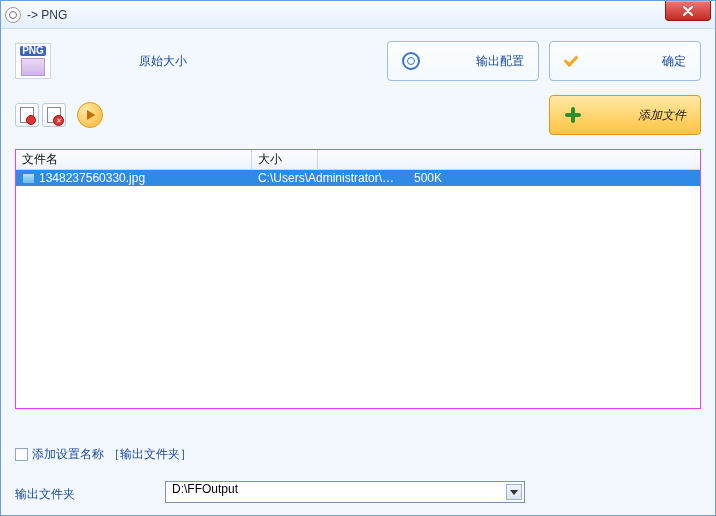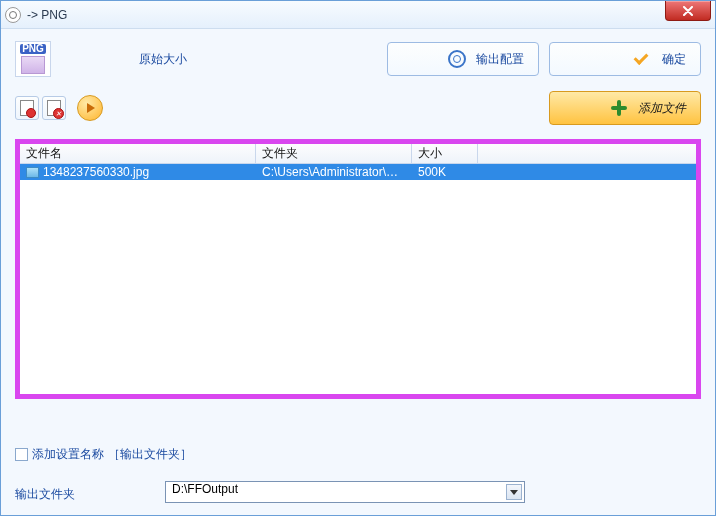--- a/index.html
+++ b/index.html
@@ -16,21 +16,21 @@
 .content { position: absolute; top: 28px; left: 0; right: 0; bottom: 0; padding: 8px 14px 14px; }
 
 
 .toprow { display: flex; align-items: center; gap: 10px; margin-top: 4px; }
 .png-badge { width: 36px; height: 36px; border: 1px solid #c8d6ec; background: #fff; display: flex; flex-direction: column; align-items: center; justify-content: flex-start; padding: 1px; }
 .png-badge .tag { font-size: 10px; font-weight: bold; color: #fff; background: #3a62c5; padding: 0 2px; border-radius: 2px; line-height: 10px; margin-top: 1px; }
 .png-badge .pic { width: 24px; height: 18px; background: linear-gradient(#e9d9f5, #d0b4e8); margin-top: 2px; border: 1px solid #b898d4; }
 .orig-label { color: #1b4aa0; margin-left: 78px; }
 .spacer { flex: 1; }
 
-.btn { height: 34px; border-radius: 4px; display: inline-flex; align-items: center; justify-content: flex-end; gap: 10px; cursor: pointer; padding: 0 14px; white-space: nowrap; }
+.btn { height: 40px; border-radius: 4px; display: inline-flex; align-items: center; justify-content: space-between; gap: 10px; cursor: pointer; padding: 0 14px; white-space: nowrap; }
 .btn-blue { background: linear-gradient(#fdfefe, #f3f9ff); border: 1px solid #9dbbe3; color: #1b4aa0; width: 152px; }
 .btn-blue .ic { width: 18px; height: 18px; }
 .btn-orange { background: linear-gradient(#ffe9a6, #ffc341); border: 1px solid #d89a1f; color: #1a1a1a; width: 152px; font-weight: 500; }
 .btn-orange .ic { width: 18px; height: 18px; }
 
 .ic-gear { border: 2px solid #3a74c8; border-radius: 50%; position: relative; }
 .ic-gear::after { content: ""; position: absolute; inset: 3px; border: 1px solid #3a74c8; border-radius: 50%; }
 .ic-check { position: relative; }
 .ic-check::after { content: ""; position: absolute; left: 3px; top: 1px; width: 5px; height: 10px; border-right: 3px solid #f5a623; border-bottom: 3px solid #f5a623; transform: rotate(45deg); }
 .ic-plus { position: relative; }
@@ -43,21 +43,21 @@
 
 .row2 { display: flex; align-items: center; margin-top: 14px; gap: 3px; font-style: italic; }
 .smallbtn { width: 24px; height: 24px; border: 1px solid #b7cbe6; border-radius: 3px; background: linear-gradient(#fdfefe,#eef5fd); display: flex; align-items: center; justify-content: center; cursor: pointer; }
 .smallbtn.play { width: 26px; height: 26px; border-radius: 50%; background: radial-gradient(circle at 35% 30%, #ffe9a6, #ffb52e); border: 1px solid #d89a1f; margin-left: 8px; }
 .smallbtn.play .tri { width: 0; height: 0; border-left: 8px solid #c96b08; border-top: 5px solid transparent; border-bottom: 5px solid transparent; margin-left: 2px; }
 .ic-doc-minus, .ic-doc-cut { width: 14px; height: 16px; border: 1px solid #888; background: #fff; position: relative; }
 .ic-doc-minus::after { content: ""; position: absolute; right: -3px; bottom: -3px; width: 8px; height: 8px; background: #d33; border-radius: 50%; border: 1px solid #a11; }
 .ic-doc-cut::after { content: "✕"; position: absolute; right: -4px; bottom: -4px; width: 9px; height: 9px; background: #d33; border-radius: 50%; border: 1px solid #a11; color: #fff; font-size: 7px; line-height: 9px; text-align: center; }
 
 
-.table-wrap { margin-top: 14px; border: 5px solid #d946ef; background: #fff; height: 260px; display: flex; flex-direction: column; }
+.table-wrap { margin-top: 14px; border: 1px solid #d946ef; background: #fff; height: 260px; display: flex; flex-direction: column; }
 .thead { display: flex; background: linear-gradient(#fdfdfe,#eef3fa); border-bottom: 1px solid #c9d7ec; height: 20px; }
 .th { padding: 2px 6px; color: #111; border-right: 1px solid #c9d7ec; display: flex; align-items: center; }
 .th:last-child { border-right: none; }
 .col-name { width: 236px; }
 .col-folder { width: 156px; }
 .col-size { width: 66px; }
 .col-rest { flex: 1; }
 .tbody { flex: 1; overflow: auto; }
 .trow { display: flex; height: 16px; align-items: center; font-size: 12px; }
 .trow.selected { background: #2f8ae6; color: #fff; }
@@ -121,21 +121,20 @@
     <span class="spacer"></span>
     <div class="btn btn-orange">
       <span class="ic ic-plus"></span>
       <span>添加文件</span>
     </div>
   </div>
 
   <div class="table-wrap">
     <div class="thead">
       <div class="th col-name">文件名</div>
-      <div class="th col-folder">文件夹</div>
       <div class="th col-size">大小</div>
       <div class="th col-rest"></div>
     </div>
     <div class="tbody">
       <div class="trow selected">
         <div class="td col-name"><span class="file-ic"></span><span>1348237560330.jpg</span></div>
         <div class="td col-folder">C:\Users\Administrator\Des...</div>
         <div class="td col-size">500K</div>
         <div class="td col-rest"></div>
       </div>

